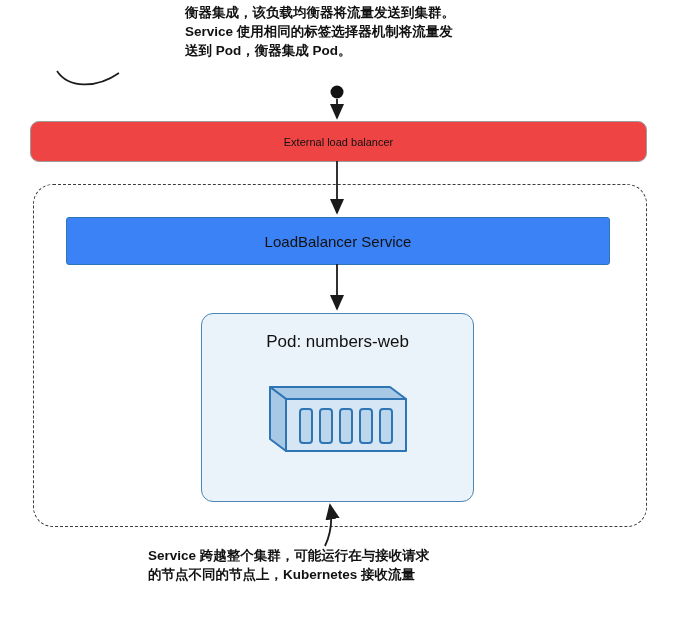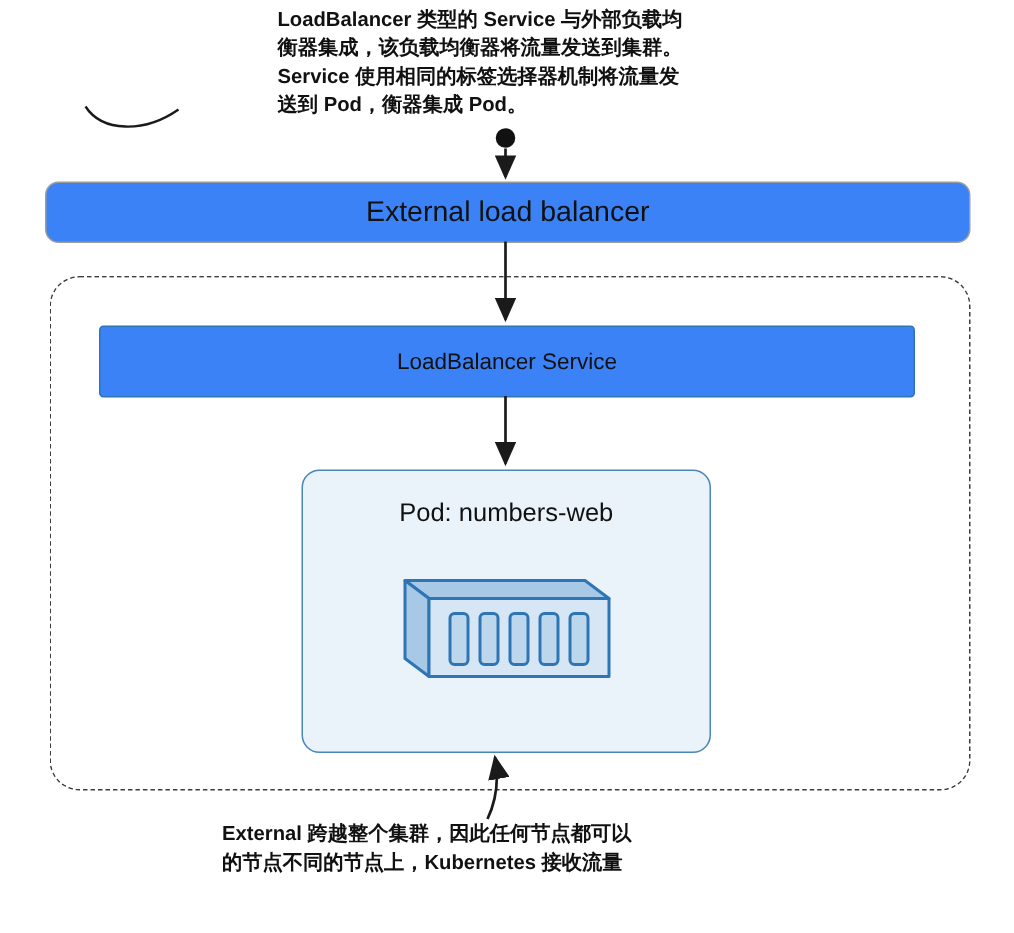--- a/index.html
+++ b/index.html
@@ -20,25 +20,25 @@
     color: #111111;
     white-space: nowrap;
   }
   .annotation.top { left: 185px; top: 3px; }
   .annotation.bottom { left: 148px; top: 546px; }
 
   .lb-box {
     position: absolute;
     left: 30px; top: 121px;
     width: 615px; height: 39px;
-    background: #3b82f6;
+    background: #ef4444;
     border: 1px solid #9c9c9c;
     border-radius: 9px;
     display: flex; align-items: center; justify-content: center;
-    font-size: 19px;
+    font-size: 11px;
     color: #111111;
   }
   .cluster {
     position: absolute;
     left: 33px; top: 184px;
     width: 612px; height: 341px;
     border: 1.6px dashed #3d3d3d;
     border-radius: 20px;
     background: transparent;
   }
@@ -79,21 +79,20 @@
     width: 676px; height: 622px;
     pointer-events: none;
   }
 </style>
 </head>
 <body>
 
 <div class="stage">
 
   <div class="annotation top">
-    <div>LoadBalancer 类型的 Service 与外部负载均</div>
     <div>衡器集成，该负载均衡器将流量发送到集群。</div>
     <div>Service 使用相同的标签选择器机制将流量发</div>
     <div>送到 Pod，衡器集成 Pod。</div>
   </div>
 
   <div class="lb-box">
     <span>External load balancer</span>
   </div>
 
   <div class="cluster"></div>
@@ -121,21 +120,21 @@
           <rect x="58" y="35" width="12" height="34" rx="3"></rect>
           <rect x="78" y="35" width="12" height="34" rx="3"></rect>
           <rect x="98" y="35" width="12" height="34" rx="3"></rect>
           <rect x="118" y="35" width="12" height="34" rx="3"></rect>
         </g>
       </svg>
     </div>
   </div>
 
   <div class="annotation bottom">
-    <div>External 跨越整个集群，因此任何节点都可以</div>
+    <div>Service 跨越整个集群，可能运行在与接收请求</div>
     <div>的节点不同的节点上，Kubernetes 接收流量</div>
   </div>
 
   <svg class="overlay" viewBox="0 0 676 622">
     <defs>
       <marker id="arrowhead" markerWidth="9" markerHeight="8" refX="8" refY="4" orient="auto">
         <path d="M0,0 L9,4 L0,8 Z" fill="#1a1a1a"></path>
       </marker>
     </defs>
 

